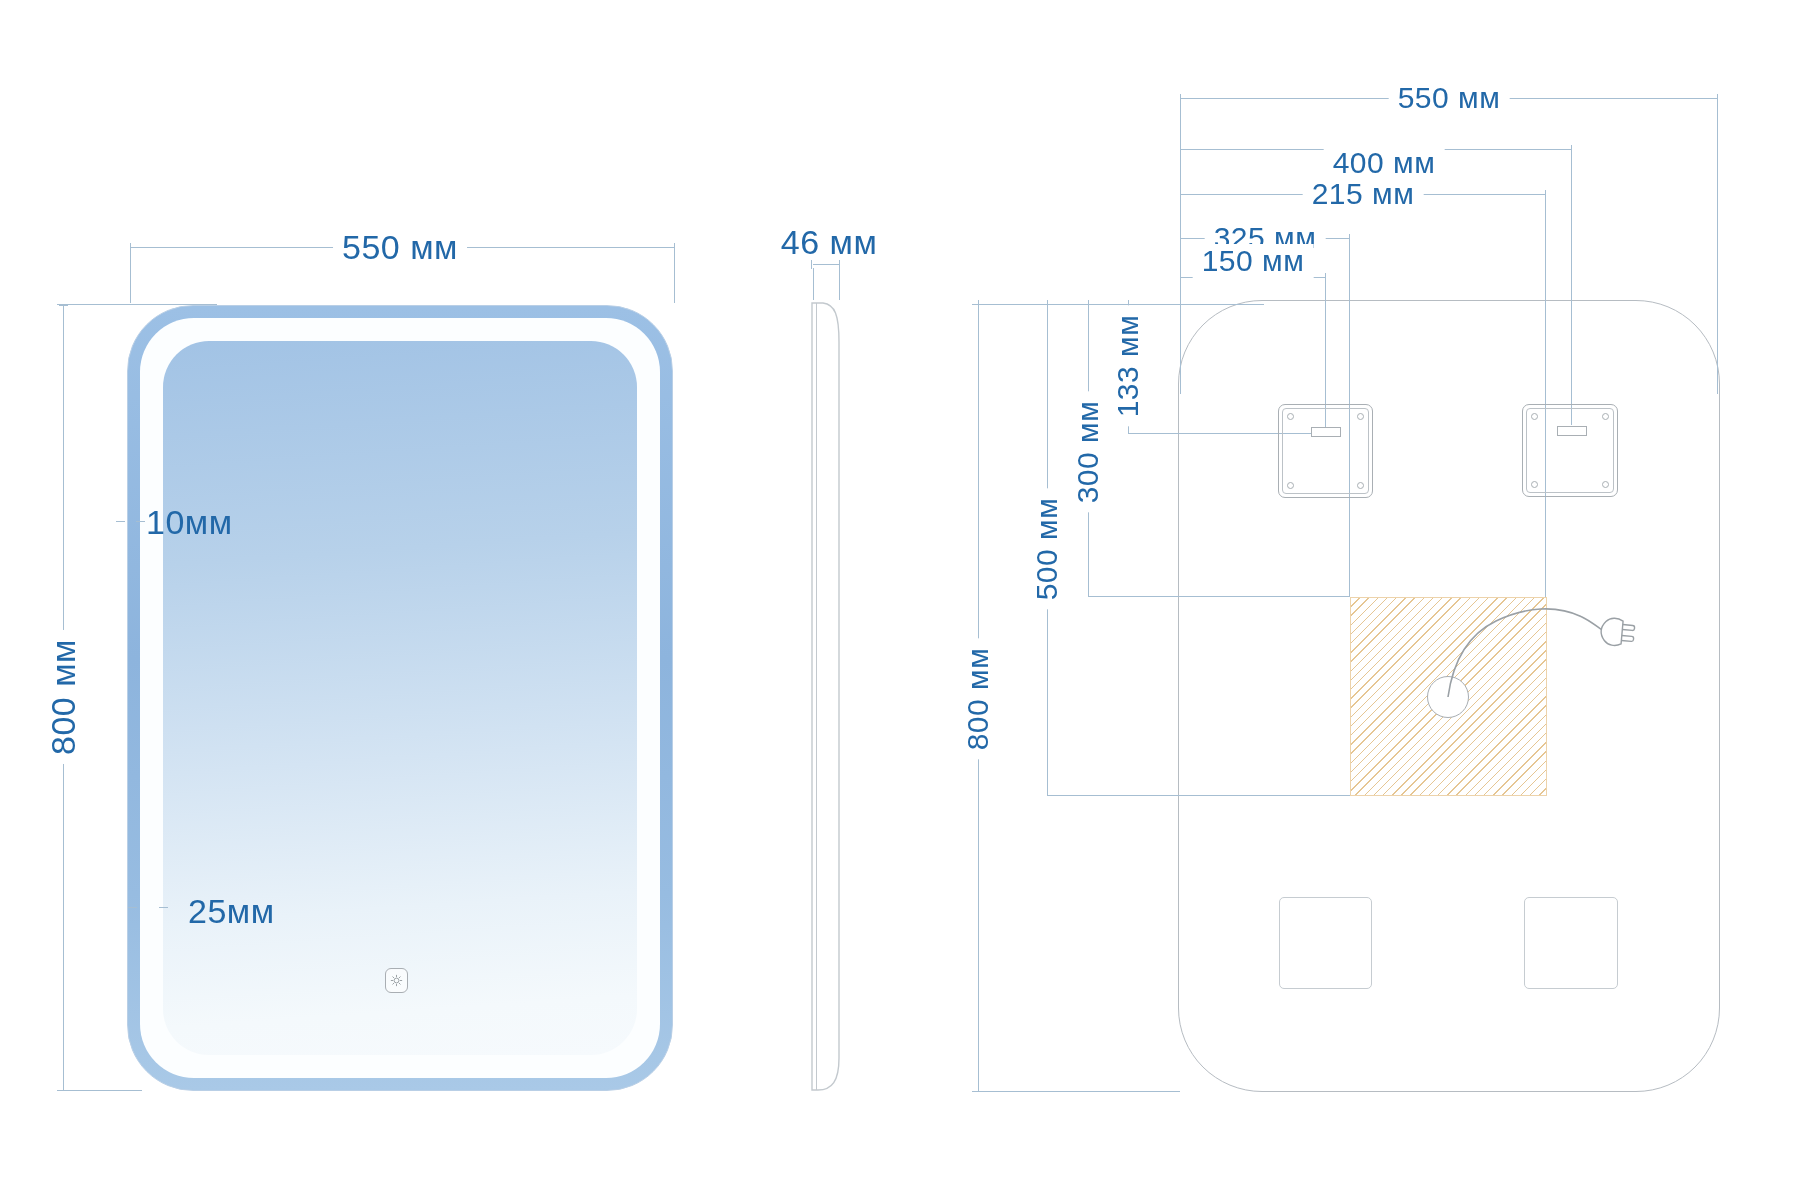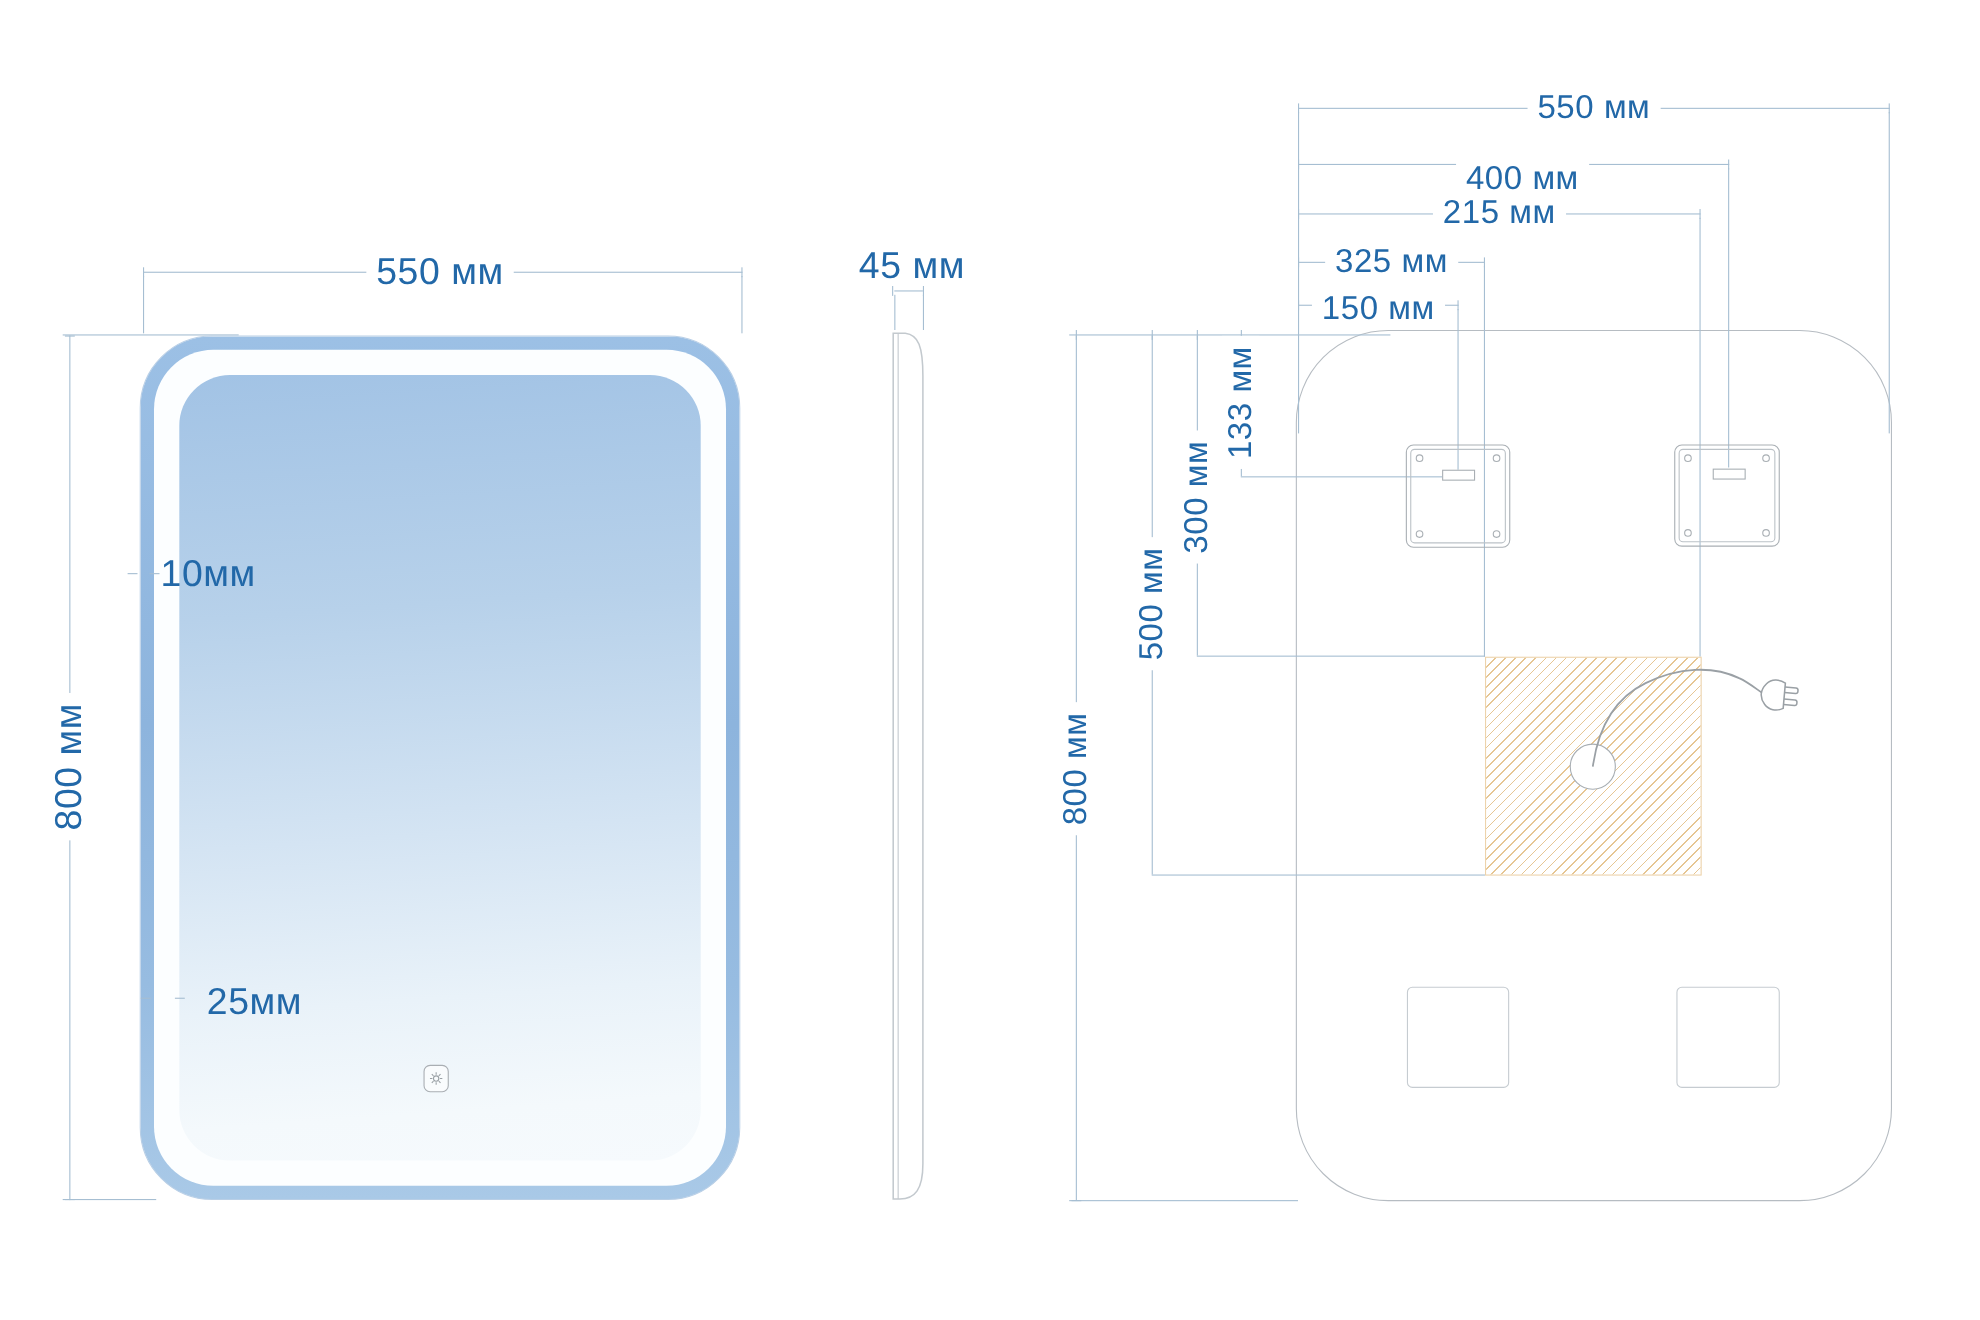--- a/index.html
+++ b/index.html
@@ -121,21 +121,21 @@
 
   <div class="dash" style="left:128px;top:907px;"></div>
   <div class="dash" style="left:159px;top:907px;"></div>
   <div class="ann" style="left:188px;top:911px;">25мм</div>
 
   <div class="dl h" style="left:813px;top:264px;width:26px;"></div>
   <div class="tickv" style="left:811px;top:260px;"></div>
   <div class="tickv" style="left:839px;top:260px;"></div>
   <div class="dl v" style="left:813px;top:268px;height:32px;"></div>
   <div class="dl v" style="left:839px;top:268px;height:32px;"></div>
-  <div class="dim-label lg" style="left:829px;top:242px;background:transparent;">45 мм</div>
+  <div class="dim-label lg" style="left:829px;top:242px;background:transparent;">46 мм</div>
 
   <svg style="left:780px;top:220px;width:120px;height:890px;" viewBox="0 0 120 890">
     <path d="M32,83 L43,83 C55,84.5 59,95 59,122 L59,838 C59,861 52,870 38,870 L32,870 Z" fill="#ffffff" stroke="#c3c9ce" stroke-width="1.4"></path>
     <line x1="36.5" y1="83" x2="36.5" y2="870" stroke="#c3c9ce" stroke-width="1"></line>
   </svg>
 
   <div class="back-mirror"></div>
 
   <div class="dl h" style="left:1180px;top:98px;width:538px;"></div>
   <div class="tickv" style="left:1180px;top:94px;"></div>
@@ -153,21 +153,21 @@
   <div class="dim-label" style="left:1363px;top:194px;">215 мм</div>
 
   <div class="dl h" style="left:1180px;top:238px;width:170px;"></div>
   <div class="tickv" style="left:1180px;top:234px;"></div>
   <div class="tickv" style="left:1349px;top:234px;"></div>
   <div class="dim-label" style="left:1265px;top:238px;">325 мм</div>
 
   <div class="dl h" style="left:1180px;top:277px;width:146px;"></div>
   <div class="tickv" style="left:1180px;top:273px;"></div>
   <div class="tickv" style="left:1325px;top:273px;"></div>
-  <div class="dim-label" style="left:1253px;top:281px;text-align:right;">150 мм</div>
+  <div class="dim-label" style="left:1253px;top:261px;text-align:right;">150 мм</div>
 
   <div class="dl v" style="left:1180px;top:102px;height:292px;"></div>
   <div class="dl v" style="left:1717px;top:102px;height:292px;"></div>
   <div class="dl v" style="left:1571px;top:153px;height:272px;"></div>
   <div class="dl v" style="left:1545px;top:198px;height:399px;"></div>
   <div class="dl v" style="left:1349px;top:242px;height:355px;"></div>
   <div class="dl v" style="left:1325px;top:281px;height:147px;"></div>
 
   <div class="dl h" style="left:972px;top:304px;width:292px;"></div>
   <div class="tickv" style="left:978px;top:300px;"></div>

